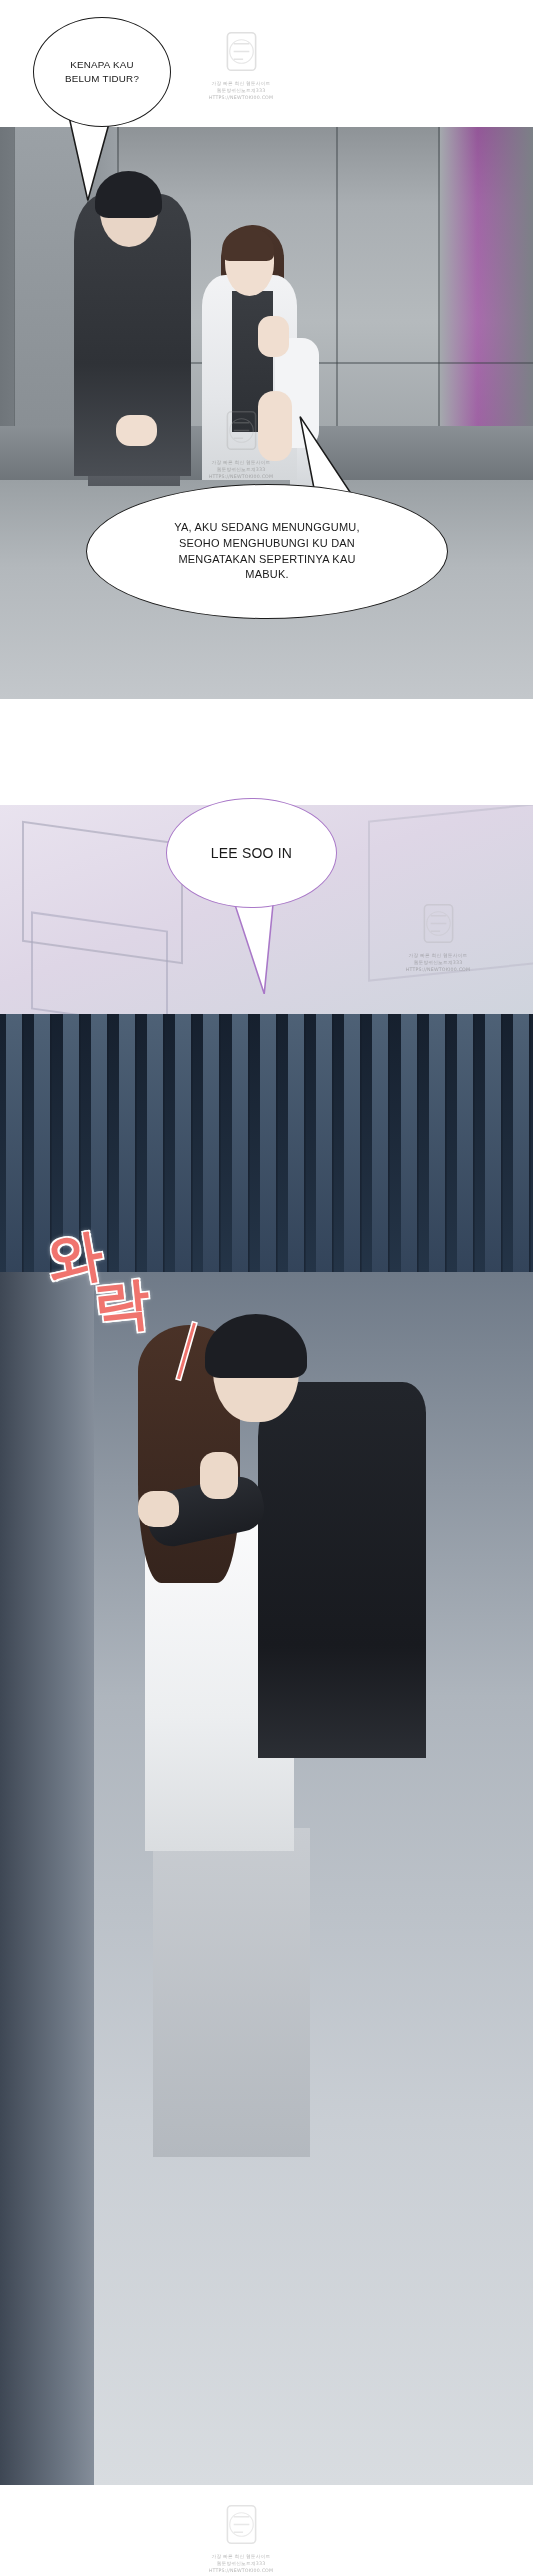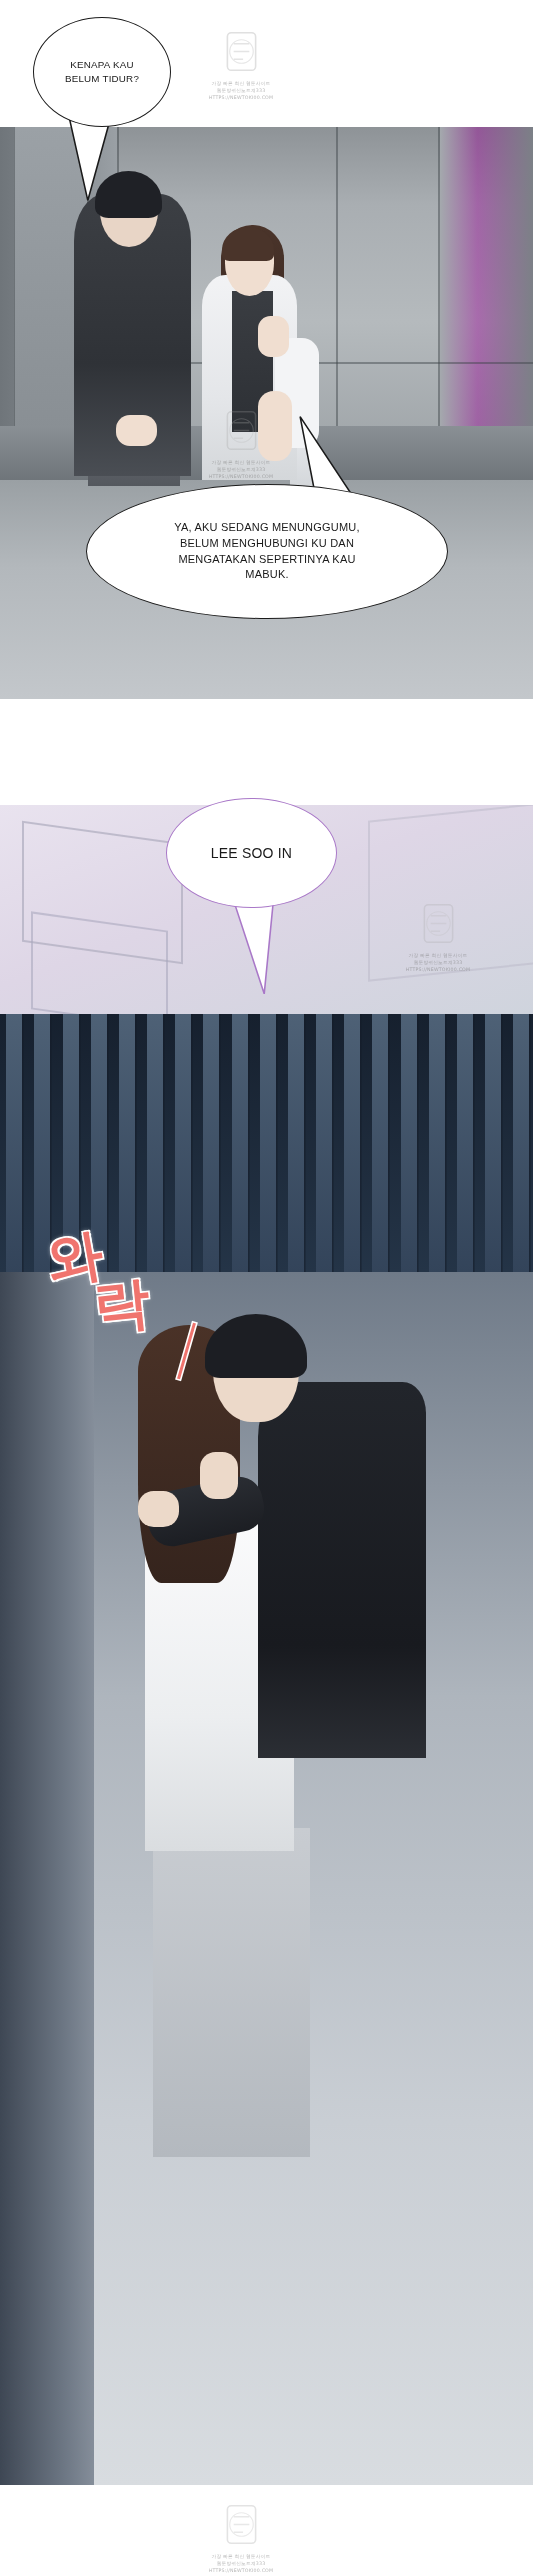--- a/index.html
+++ b/index.html
@@ -355,21 +355,21 @@
 HTTPS://NEWTOKI00.COM</div>
   </div>
 
   <svg class="tail" style="left:297px;top:413px;width:70px;height:102px;" viewBox="0 0 90 130">
     <path d="M28 128 L86 128 L4 4 Z" fill="#ffffff" stroke="#1a1a1a" stroke-width="2"></path>
     <path d="M30 124 L84 124" stroke="#ffffff" stroke-width="6"></path>
   </svg>
 
   <div class="bubble" style="left:86px;top:484px;width:362px;height:135px;">
     <div class="txt" style="font-size:11px;">YA, AKU SEDANG MENUNGGUMU,
-BELUM MENGHUBUNGI KU DAN
+SEOHO MENGHUBUNGI KU DAN
 MENGATAKAN SEPERTINYA KAU
 MABUK.</div>
   </div>
 
   <div class="gutter" style="top:700px;height:105px;"></div>
   <div class="panel" style="top:751px;left:524px;width:1.6px;height:31px;background:#d0d0d0;"></div>
 
   <div class="panel" id="panel-wall">
     <div class="wall-shape" style="left:22px;top:28px;width:157px;height:117px;transform:skewY(8deg);"></div>
     <div class="wall-shape" style="left:31px;top:117px;width:133px;height:94px;transform:skewY(8deg);border-color:rgba(170,168,190,.6);"></div>

